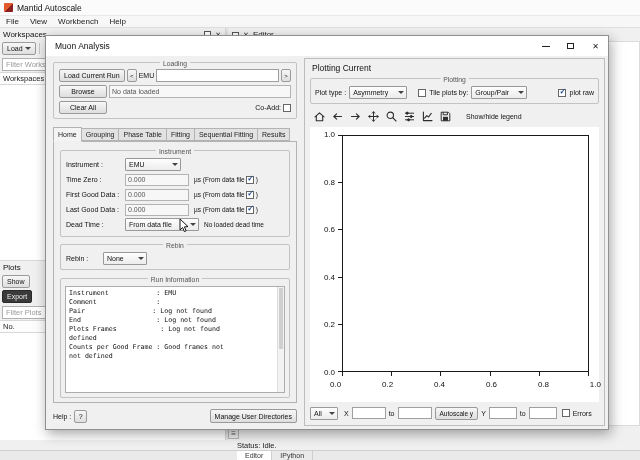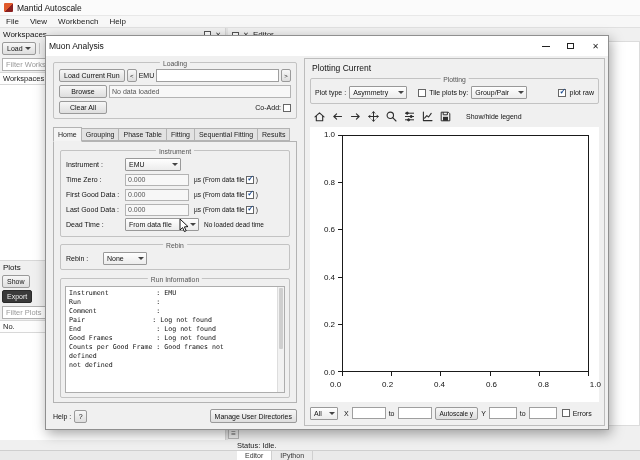--- a/index.html
+++ b/index.html
@@ -71,21 +71,21 @@
   .cb.checked::after { content:"\2713"; position:absolute; left:0; top:-2.5px; font-size:8px;
                        color:#1a4a8f; font-weight:bold; }
   .grp { border:1px solid #c3c3c3; border-radius:2px; position:relative; }
   .grp > .legend { position:absolute; top:-4.5px; left:50%; transform:translateX(-50%); background:#f0f0f0;
                    padding:0 3px; font-size:6.8px; color:#555; line-height:9px; white-space:nowrap; }
 
   
   .dialog { position:absolute; left:45px; top:35px; width:564px; height:395px; background:#f0f0f0;
             border:1px solid #8f8f8f; box-shadow:2px 4px 12px rgba(0,0,0,.35); z-index:10;
             display:flex; flex-direction:column; }
-  .dlg-titlebar { height:20px; background:#fff; display:flex; align-items:center; padding-left:3px;
+  .dlg-titlebar { height:20px; background:#fff; display:flex; align-items:center; padding-left:9px;
                   font-size:8.5px; color:#111; flex:none; }
   .dlg-winbtns { margin-left:auto; display:flex; height:100%; }
   .winbtn { width:25px; display:flex; align-items:center; justify-content:center; }
   .min-glyph { width:8px; height:1px; background:#222; }
   .max-glyph { width:7px; height:6px; border:1px solid #222; }
   .close-glyph::before { content:"\2715"; font-size:8px; color:#222; line-height:1; }
   .dlg-body { flex:1; display:flex; min-height:0; }
 
   .muon-pane { width:258px; flex:none; padding:3px 7px 5px; display:flex; flex-direction:column; }
   .loading-grp { flex:none; margin-top:3px; padding:6px 5px 4px; display:flex; flex-direction:column; gap:3px; }
@@ -341,27 +341,26 @@
                 <span>None</span>
                 <span class="arr"></span>
               </span>
             </div>
           </div>
 
           <div class="grp runinfo-grp">
             <span class="legend">Run Information</span>
             <div class="runinfo-box">
               <div class="ri-line">Instrument            : EMU</div>
-              <div class="ri-line">Run                   :</div>
               <div class="ri-line">Comment               :</div>
               <div class="ri-line">Pair                 : Log not found</div>
               <div class="ri-line">End                   : Log not found</div>
-              <div class="ri-line">Good Frames           : Log not found</div>
+              <div class="ri-line">Plots Frames           : Log not found</div>
+              <div class="ri-line">defined</div>
               <div class="ri-line">Counts per Good Frame : Good frames not</div>
-              <div class="ri-line">defined</div>
               <div class="ri-line">not defined</div>
               <div class="scrollbar">
                 <div class="scroll-thumb"></div>
               </div>
             </div>
           </div>
 
           <svg class="cursor" width="10" height="14" viewBox="0 0 10 14">
             <path d="M1 0 L1 11 L3.6 8.6 L5.4 12.6 L7.2 11.8 L5.4 7.9 L9 7.6 Z" fill="#fff" stroke="#000" stroke-width="0.9"></path>
           </svg>

